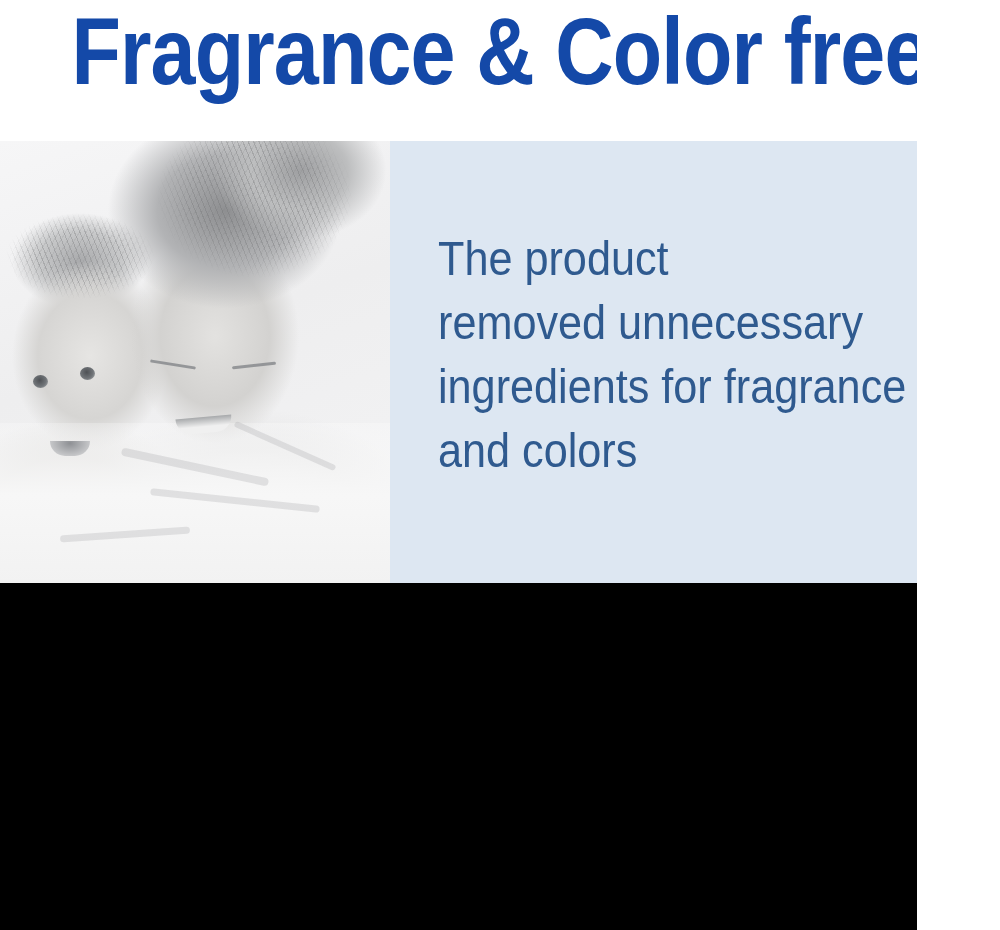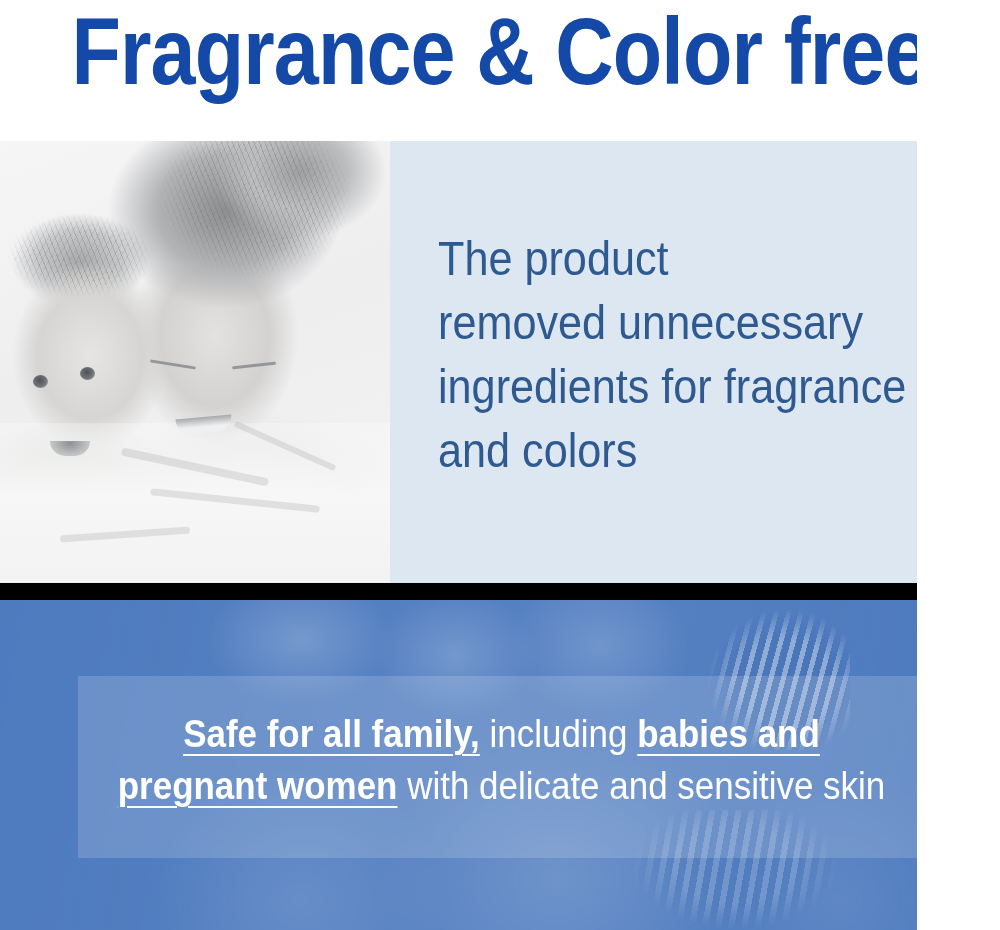--- a/index.html
+++ b/index.html
@@ -232,26 +232,14 @@
       <div class="product-copy">
         <div>The product</div>
         <div>removed unnecessary</div>
         <div>ingredients for fragrance</div>
         <div>and colors</div>
       </div>
     </div>
 
   </div>
 
-  <div class="bottom">
-    <div class="bottom-photo"></div>
-    <div class="bottom-stripes"></div>
-    <div class="bottom-stripes-2"></div>
-
-    <div class="claim-box">
-      <div class="claim-text">
-        <div><b>Safe for all family,</b><span> including </span><b>babies and</b></div>
-        <div><b>pregnant women</b><span> with delicate and sensitive skin</span></div>
-      </div>
-    </div>
-  </div>
 
 </div>
 
 </body></html>

